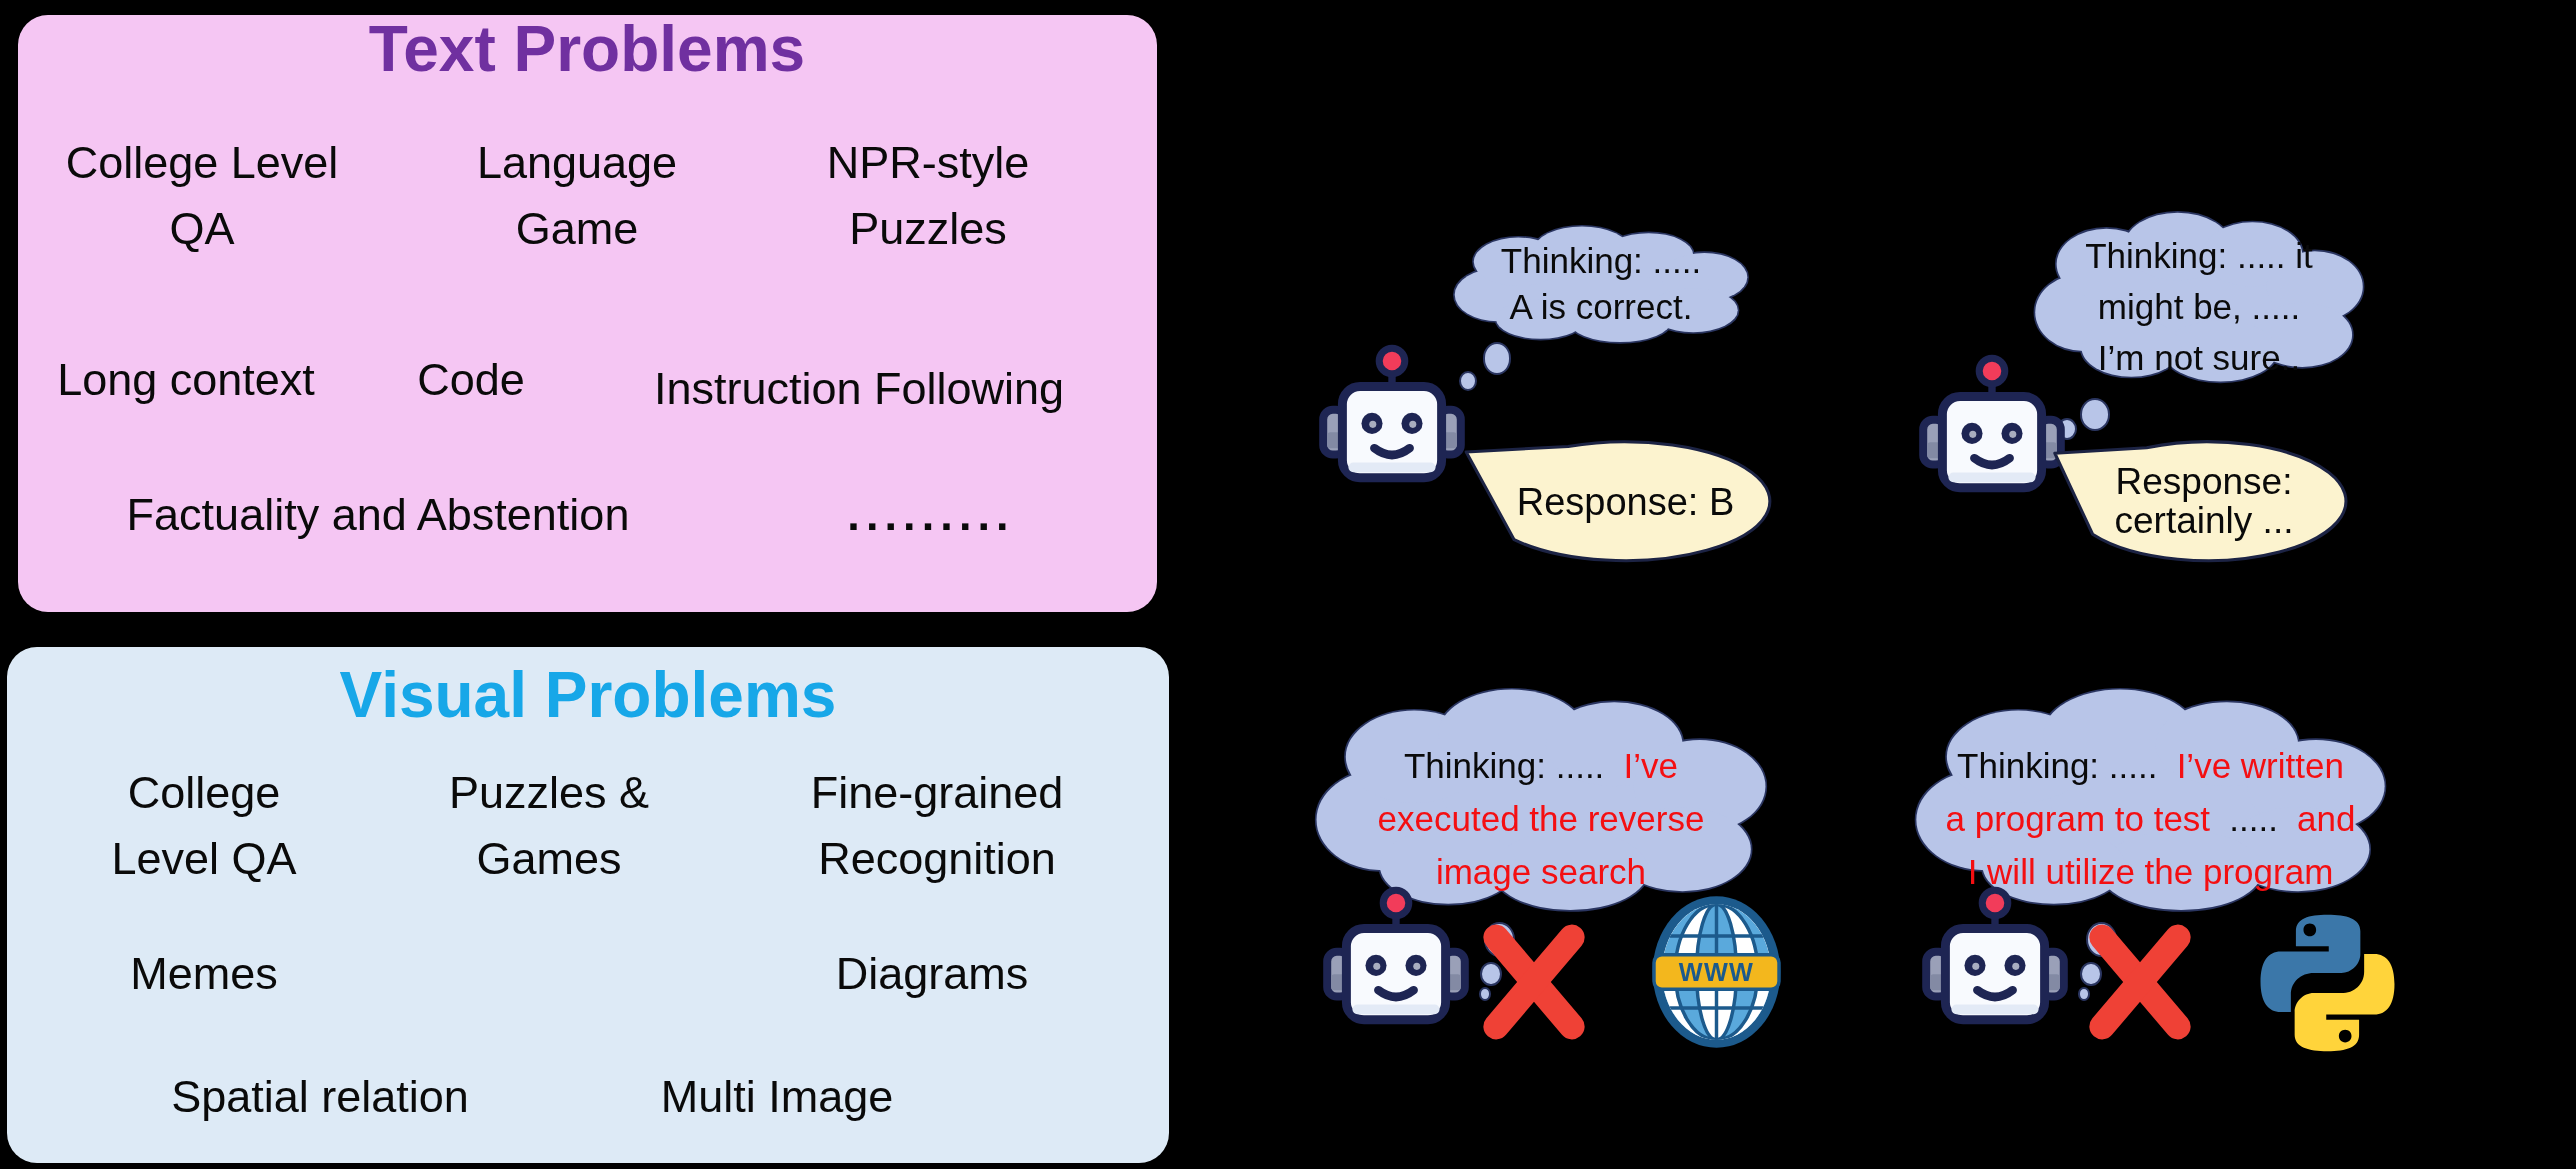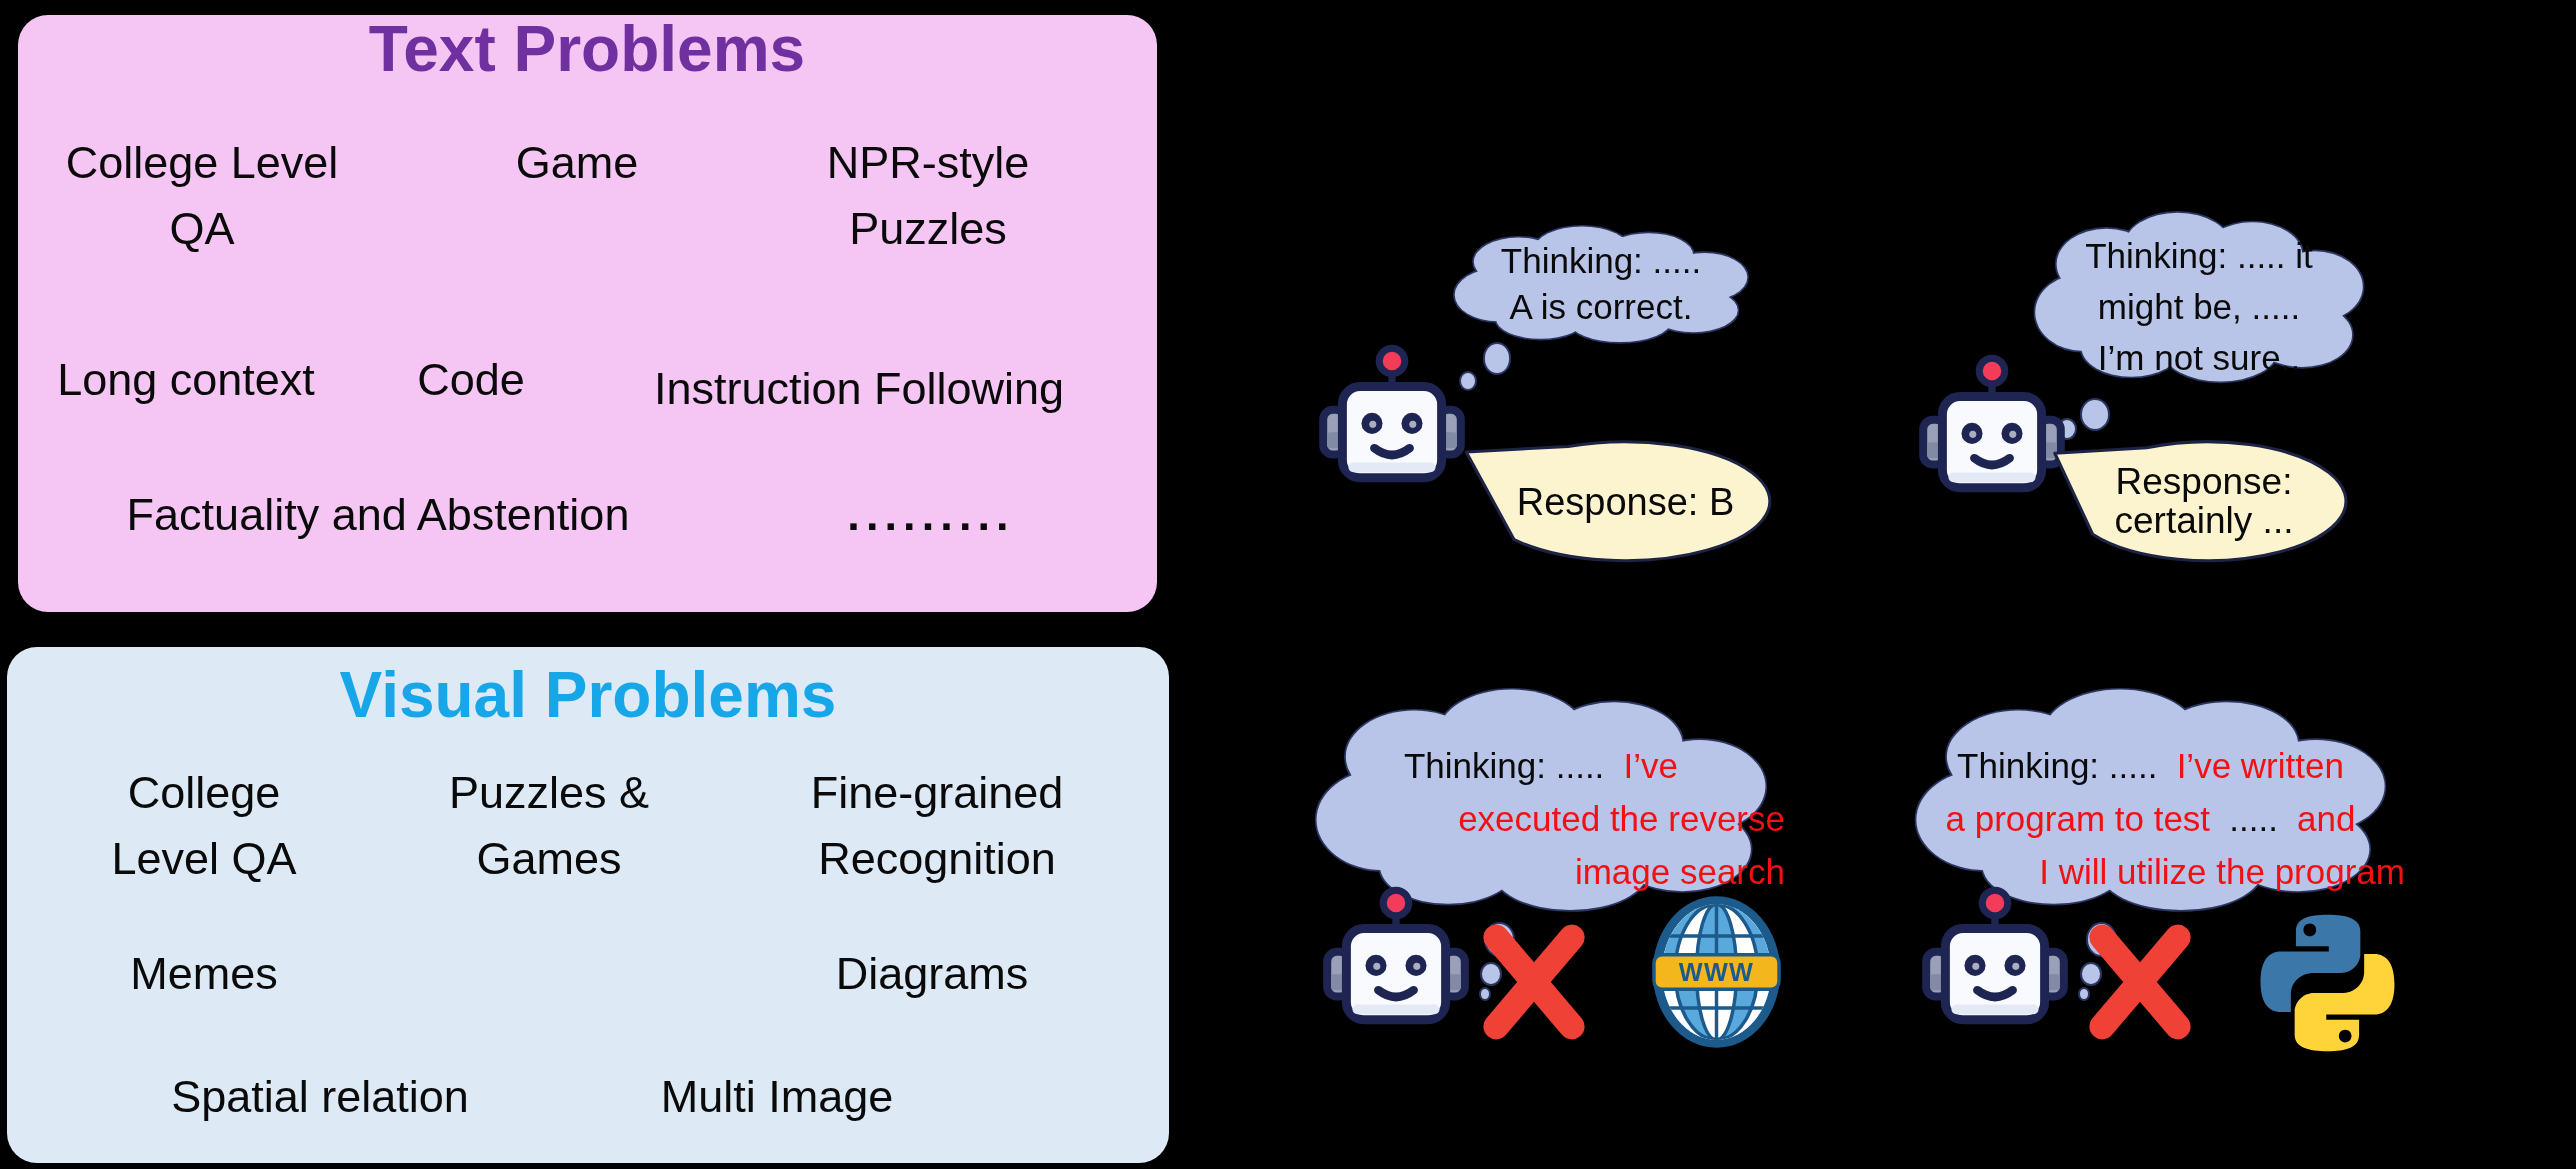--- a/index.html
+++ b/index.html
@@ -19,21 +19,21 @@
            line-height:66px; text-align:center; white-space:nowrap; }
   .titem span { display:block; }
   .dots-item { font-weight:700; letter-spacing:6.1px; }
 
   .cloud { position:absolute; }
   .cloud-text { position:absolute; text-align:center; color:#0a0a0a; font-size:35px; }
   .cloud-text .ln { display:block; }
   .lh68 .ln { line-height:46px; }
   .lh76 .ln { line-height:51px; }
   .lh78 .ln { line-height:53px; }
-  .red { color:#F40F12;text-align:right; }
+  .red { color:#F40F12; }
   .seg + .seg { margin-left:.27em; }
 
   .bubble { position:absolute; }
   .bubble-text { position:absolute; text-align:center; color:#0a0a0a; }
   .bt1 { font-size:38px; line-height:41px;text-align:center; }
   .bt2 { font-size:37px; line-height:39px; }
 
   .tdot { position:absolute; background:#B8C5E8; border:2.7px solid #2A3560; border-radius:50%; box-sizing:border-box; }
   .robot { position:absolute; }
   .icon { position:absolute; }
@@ -75,20 +75,21 @@
 <div class="stage">
 
   <div class="panel panel-pink"></div>
   <div class="ptitle ptitle-purple">Text Problems</div>
 
   <div class="titem" style="left:202px;top:130px">
     <span>College Level</span>
     <span>QA</span>
   </div>
   <div class="titem" style="left:577px;top:130px">
+    <span>Language</span>
     <span>Game</span>
   </div>
   <div class="titem" style="left:928px;top:130px">
     <span>NPR-style</span>
     <span>Puzzles</span>
   </div>
 
   <div class="titem" style="left:186px;top:347px">Long context</div>
   <div class="titem" style="left:471px;top:347px">Code</div>
   <div class="titem" style="left:859px;top:356px">Instruction Following</div>

